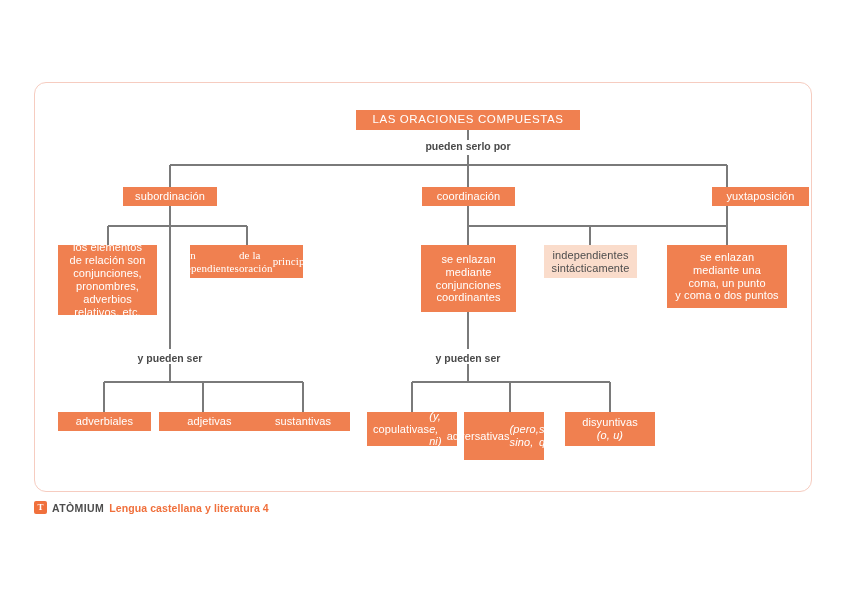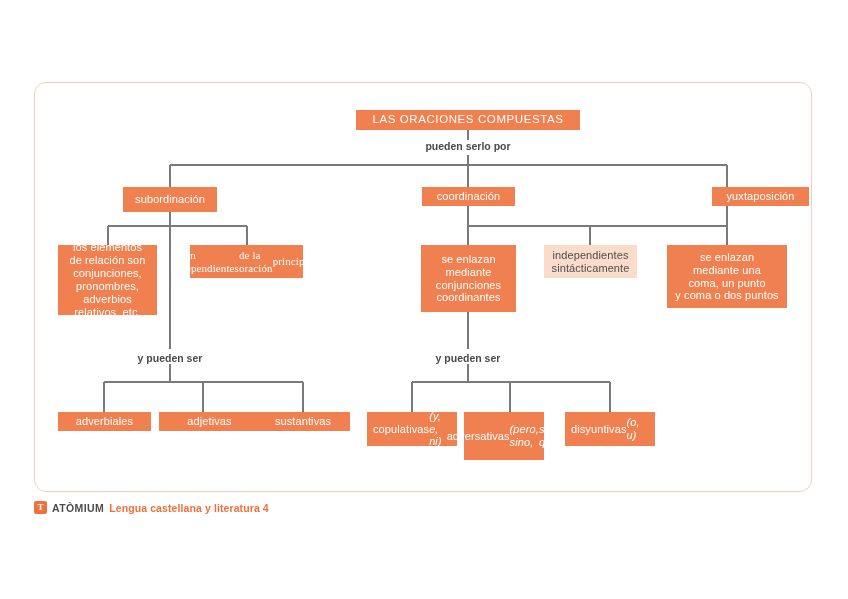--- a/index.html
+++ b/index.html
@@ -92,21 +92,21 @@
   </svg>
 
   <div class="node title" style="left:356px;top:110px;width:224px;height:20px;">
     <span>LAS ORACIONES COMPUESTAS</span>
   </div>
 
   <div class="edgelabel" style="left:408px;top:140px;width:120px;">
     <span>pueden serlo por</span>
   </div>
 
-  <div class="node" style="left:123px;top:187px;width:94px;height:25px;">
+  <div class="node" style="left:123px;top:187px;width:94px;height:19px;">
     <span>subordinación</span>
   </div>
   <div class="node" style="left:422px;top:187px;width:93px;height:19px;">
     <span>coordinación</span>
   </div>
   <div class="node" style="left:679px;top:187px;width:97px;height:19px;margin-left:33px;">
     <span>yuxtaposición</span>
   </div>
 
   <div class="node" style="left:58px;top:245px;width:99px;height:70px;flex-direction:column;">
@@ -162,21 +162,21 @@
 
   <div class="node" style="left:367px;top:412px;width:90px;height:34px;flex-direction:row;">
     <span>copulativas</span>
     <span class="ital">(y, e, ni)</span>
   </div>
   <div class="node" style="left:464px;top:412px;width:80px;height:48px;flex-direction:row;">
     <span>adversativas</span>
     <span class="ital">(pero, sino,</span>
     <span class="ital">sino que)</span>
   </div>
-  <div class="node" style="left:565px;top:412px;width:90px;height:34px;flex-direction:row;">
+  <div class="node" style="left:565px;top:412px;width:90px;height:34px;flex-direction:column;">
     <span>disyuntivas</span>
     <span class="ital">(o, u)</span>
   </div>
 
   <div class="footer">
     <div class="logo-mark">T</div>
     <div class="logo-word">ATÒMIUM</div>
     <div class="logo-sub">Lengua castellana y literatura 4</div>
   </div>
 

